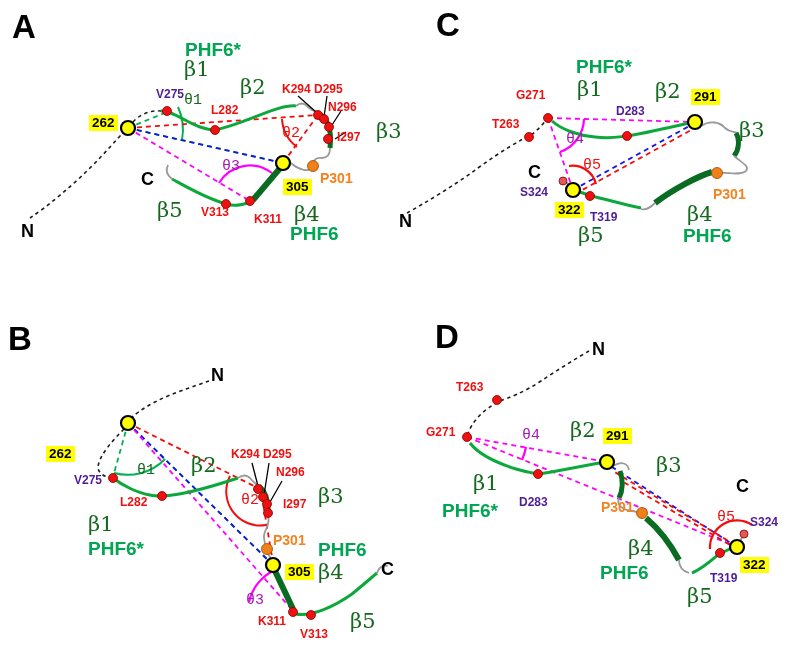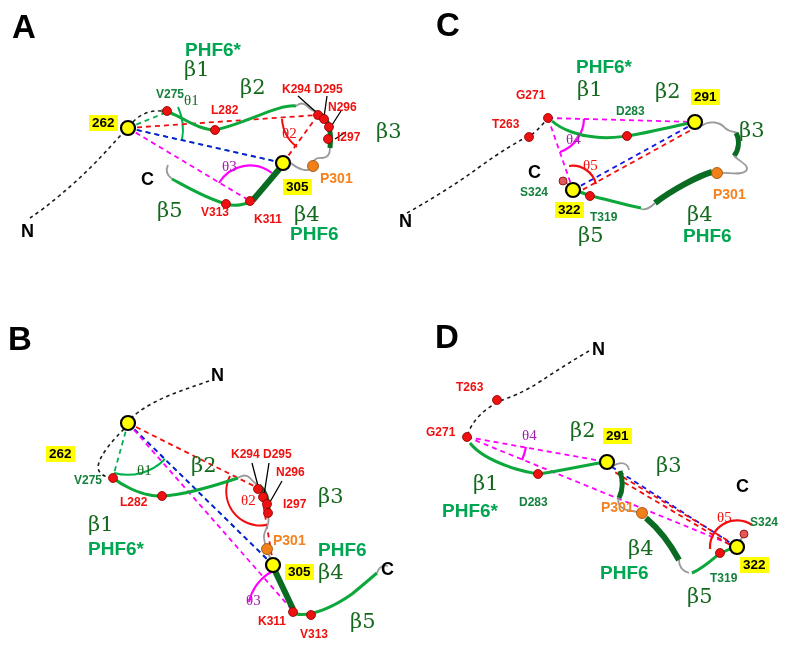--- a/index.html
+++ b/index.html
@@ -3,26 +3,26 @@
 <meta charset="utf-8">
 <style>
   html,body{margin:0;padding:0;background:#ffffff;}
   .fig{position:relative;width:787px;height:659px;background:#ffffff;overflow:hidden;
        font-family:"Liberation Sans",sans-serif;}
   .fig svg{position:absolute;left:0;top:0;}
   .lbl{position:absolute;white-space:nowrap;line-height:1;}
   .panel-letter{font-size:33px;font-weight:800;color:#000;letter-spacing:1px;}
   .phf{font-size:19px;font-weight:800;color:#00a651;}
   .beta{font-family:"DejaVu Serif",serif;font-size:21px;color:#15691e;}
-  .theta{font-family:Liberation Serif, serif;font-size:15px;}
+  .theta{font-family:Liberation Mono, monospace;font-size:15px;}
   .res{font-size:12px;font-weight:700;}
   .term{font-size:18px;font-weight:800;color:#000;}
   .hl{font-size:13.5px;font-weight:800;color:#000;background:#ffff00;padding:1px 3px;}
   .red{color:#ef1010;}
-  .blue{color:#15803d;}
+  .blue{color:#4c1d95;}
   .magenta{color:#a21caf;}
   .orange{color:#f6821f;}
   .dkgreen{color:#15691e;}
 </style>
 </head>
 <body>
 
 <div class="fig">
 
 <svg width="787" height="659" viewBox="0 0 787 659">

